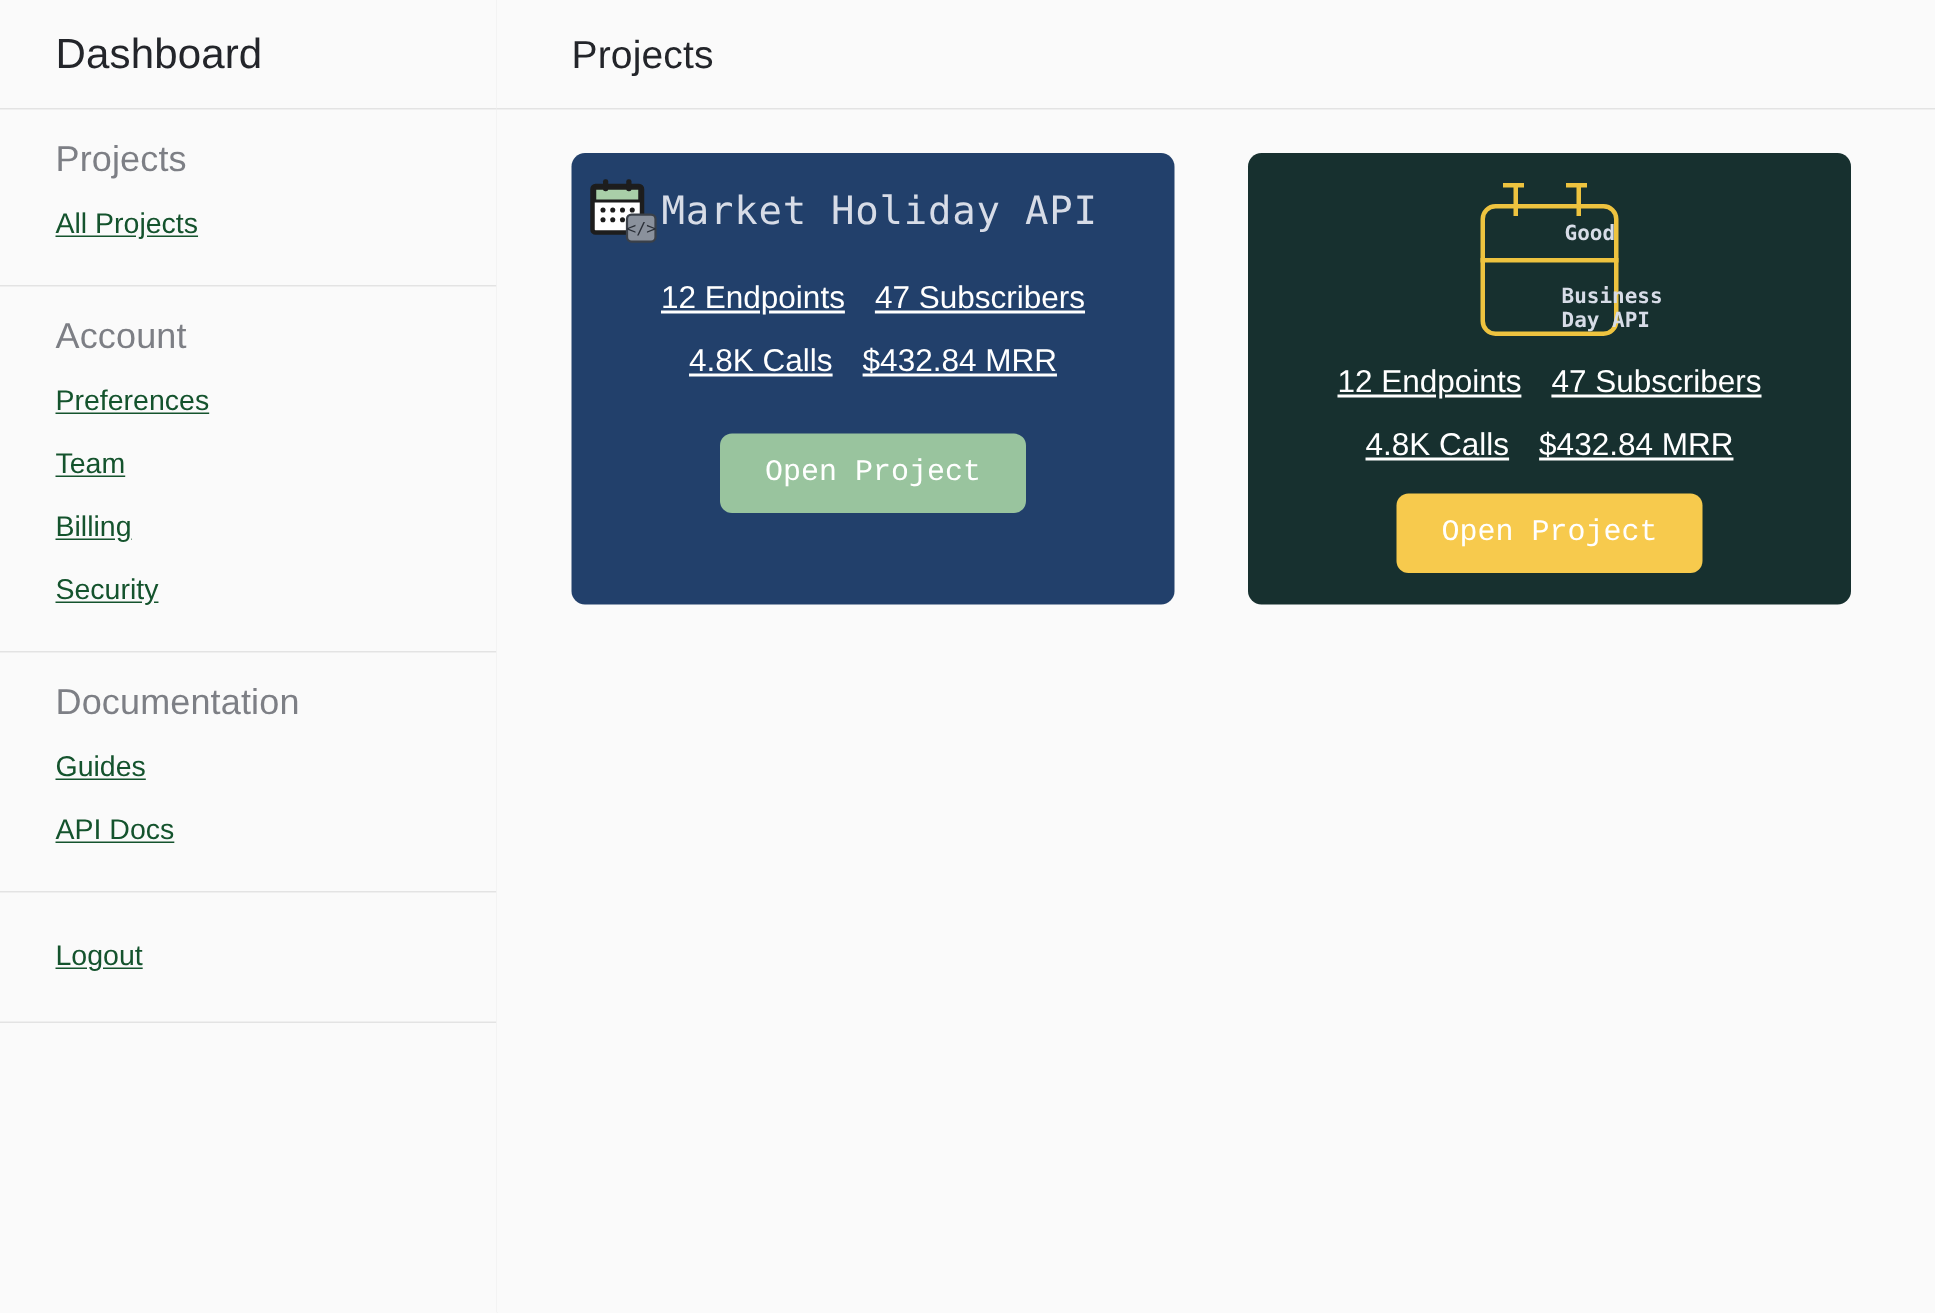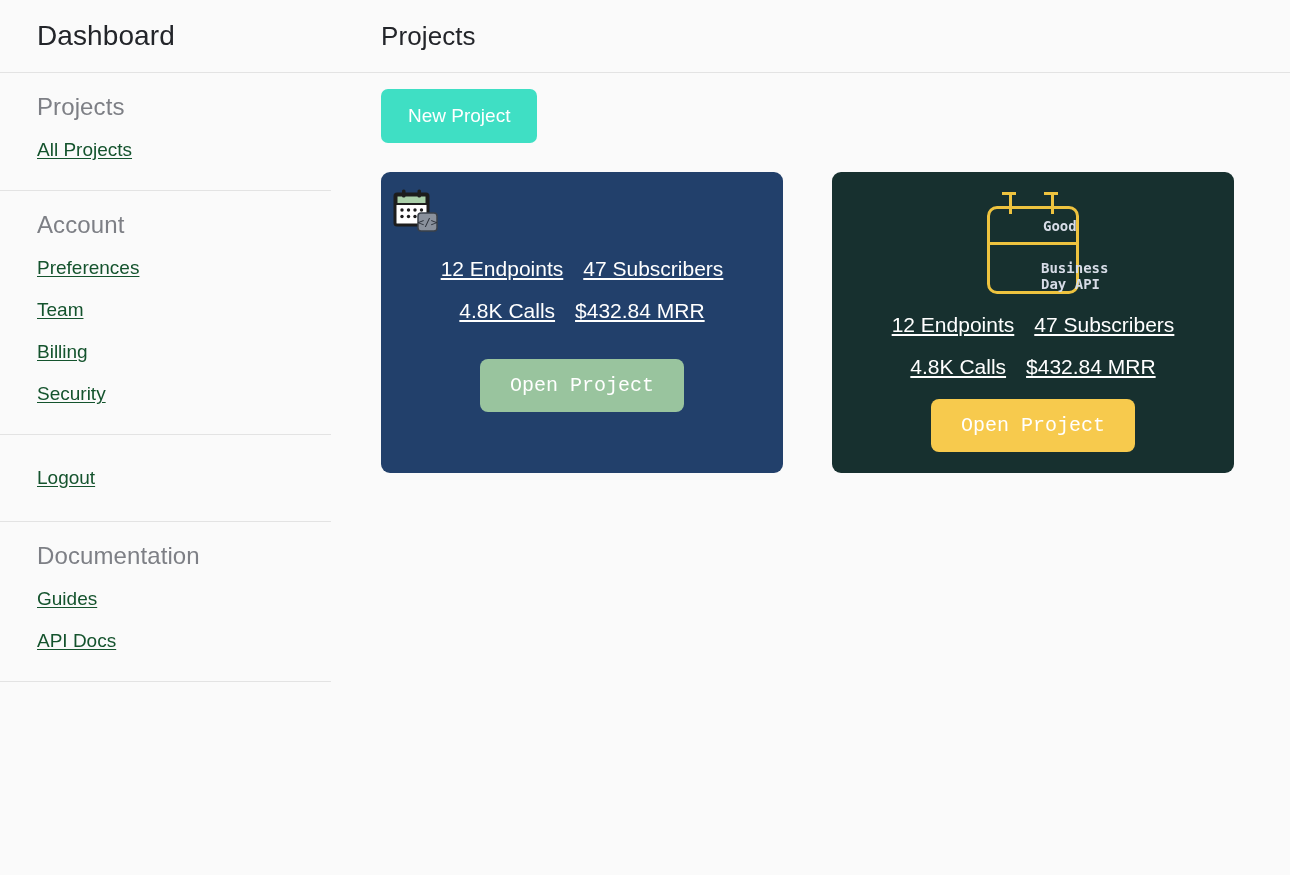--- a/index.html
+++ b/index.html
@@ -267,40 +267,37 @@
     </div>
 
     <div class="sb-section sb-group">
       <div class="sb-heading">Account</div>
       <a class="sb-link">Preferences</a>
       <a class="sb-link">Team</a>
       <a class="sb-link">Billing</a>
       <a class="sb-link">Security</a>
     </div>
 
-    <div class="sb-section sb-logout-section">
-      <a class="sb-link">Logout</a>
-    </div>
-
     <div class="sb-section sb-group">
       <div class="sb-heading">Documentation</div>
       <a class="sb-link">Guides</a>
       <a class="sb-link">API Docs</a>
     </div>
+
+    <div class="sb-section sb-logout-section">
+      <a class="sb-link">Logout</a>
+    </div>
   </div>
 
   <div class="main">
 
     <div class="main-header">
       <span class="main-title">Projects</span>
     </div>
 
-    <div class="toolbar">
-      <button class="btn-new-project">New Project</button>
-    </div>
 
     <div class="cards">
 
       <div class="card card-navy">
         <div class="card1-head">
           <span class="cal-icon">
             <svg width="46" height="46" viewBox="0 0 46 46" xmlns="http://www.w3.org/2000/svg">
               <rect x="2" y="6" width="33" height="31" rx="2" fill="#ffffff" stroke="#1d1d1d" stroke-width="3"></rect>
               <path d="M3.5 7.5 H33.5 V16 H3.5 Z" fill="#a9cfa8" stroke="#1d1d1d" stroke-width="2"></path>
               <rect x="9" y="1.5" width="3.5" height="8" rx="1.5" fill="#1d1d1d"></rect>
@@ -312,20 +309,21 @@
                   <circle cx="28.5" cy="22" r="1.7"></circle>
                 <circle cx="9" cy="28.5" r="1.7"></circle>
                   <circle cx="15.5" cy="28.5" r="1.7"></circle>
                 <circle cx="22" cy="28.5" r="1.7"></circle>
                   <circle cx="28.5" cy="28.5" r="1.7"></circle>
               </g>
               <rect x="25" y="25" width="19" height="18" rx="3" fill="#8a919c" stroke="#3a4049" stroke-width="1.5"></rect>
               <text x="34.5" y="38" font-family="DejaVu Sans Mono, monospace" font-size="11" fill="#2a2f37" text-anchor="middle">&lt;/&gt;</text>
             </svg>
           </span>
+          <span class="card1-title">Market Holiday API</span>
         </div>
 
         <div class="stats">
           <div class="row">
             <span>12 Endpoints</span><span class="sp"></span><span>47 Subscribers</span>
           </div>
           <div class="row">
             <span>4.8K Calls</span><span class="sp"></span><span>$432.84 MRR</span>
           </div>
         </div>

